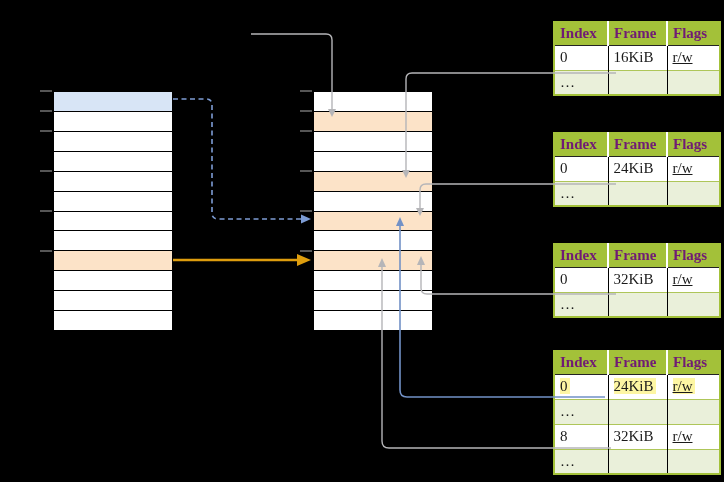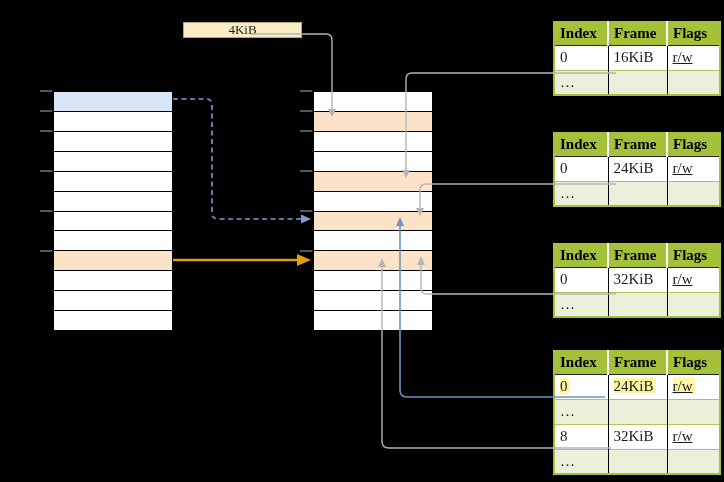--- a/index.html
+++ b/index.html
@@ -27,21 +27,21 @@
   .mem-cell:last-child { border-bottom:none; }
   
   .ptable {
     position:absolute; left:553px; width:166px;
     border-collapse:collapse; table-layout:fixed;
     background:#fff; font-size:15px; color:#1a1a1a;
   }
   .ptable, .ptable td, .ptable th { box-sizing:border-box; }
   .ptable { border:2px solid var(--table_green); }
   .ptable th {
-    background:var(--table_green); color:#000000; font-weight:bold; text-align:left;
+    background:var(--table_green); color:#701a75; font-weight:bold; text-align:left;
     padding:1px 4px 2px 5px; height:23px; font-size:15px;
     border-right:2px solid #fff; border-bottom:1px solid #222;
   }
   .ptable th:last-child { border-right:none; }
   .ptable td {
     padding:2px 4px 2px 5px; height:25px;
     border-right:1px solid #000;
   }
   .ptable td:last-child { border-right:none;text-decoration:underline; }
   .ptable tr.vrow + tr td, .ptable tr.drow + tr td { border-top:1.5px solid var(--table_separator_green); }
@@ -59,21 +59,20 @@
   .bhead  { fill:var(--arrow_blue); }
   .bdhead { fill:var(--arrow_blue_dashed); }
   .ohead  { fill:var(--arrow_orange); }
   .tick   { stroke:var(--tick_gray); stroke-width:1.2; }
 </style>
 </head>
 <body>
 
 <div class="canvas">
 
-  <div class="size-box">4KiB</div>
 
   <div class="mem-col mem-col-left">
       <div class="mem-cell" style="background: rgb(216, 229, 246);"></div>
       <div class="mem-cell" style="background: rgb(255, 255, 255);"></div>
       <div class="mem-cell" style="background: rgb(255, 255, 255);"></div>
       <div class="mem-cell" style="background: rgb(255, 255, 255);"></div>
       <div class="mem-cell" style="background: rgb(255, 255, 255);"></div>
       <div class="mem-cell" style="background: rgb(255, 255, 255);"></div>
       <div class="mem-cell" style="background: rgb(255, 255, 255);"></div>
       <div class="mem-cell" style="background: rgb(255, 255, 255);"></div>

